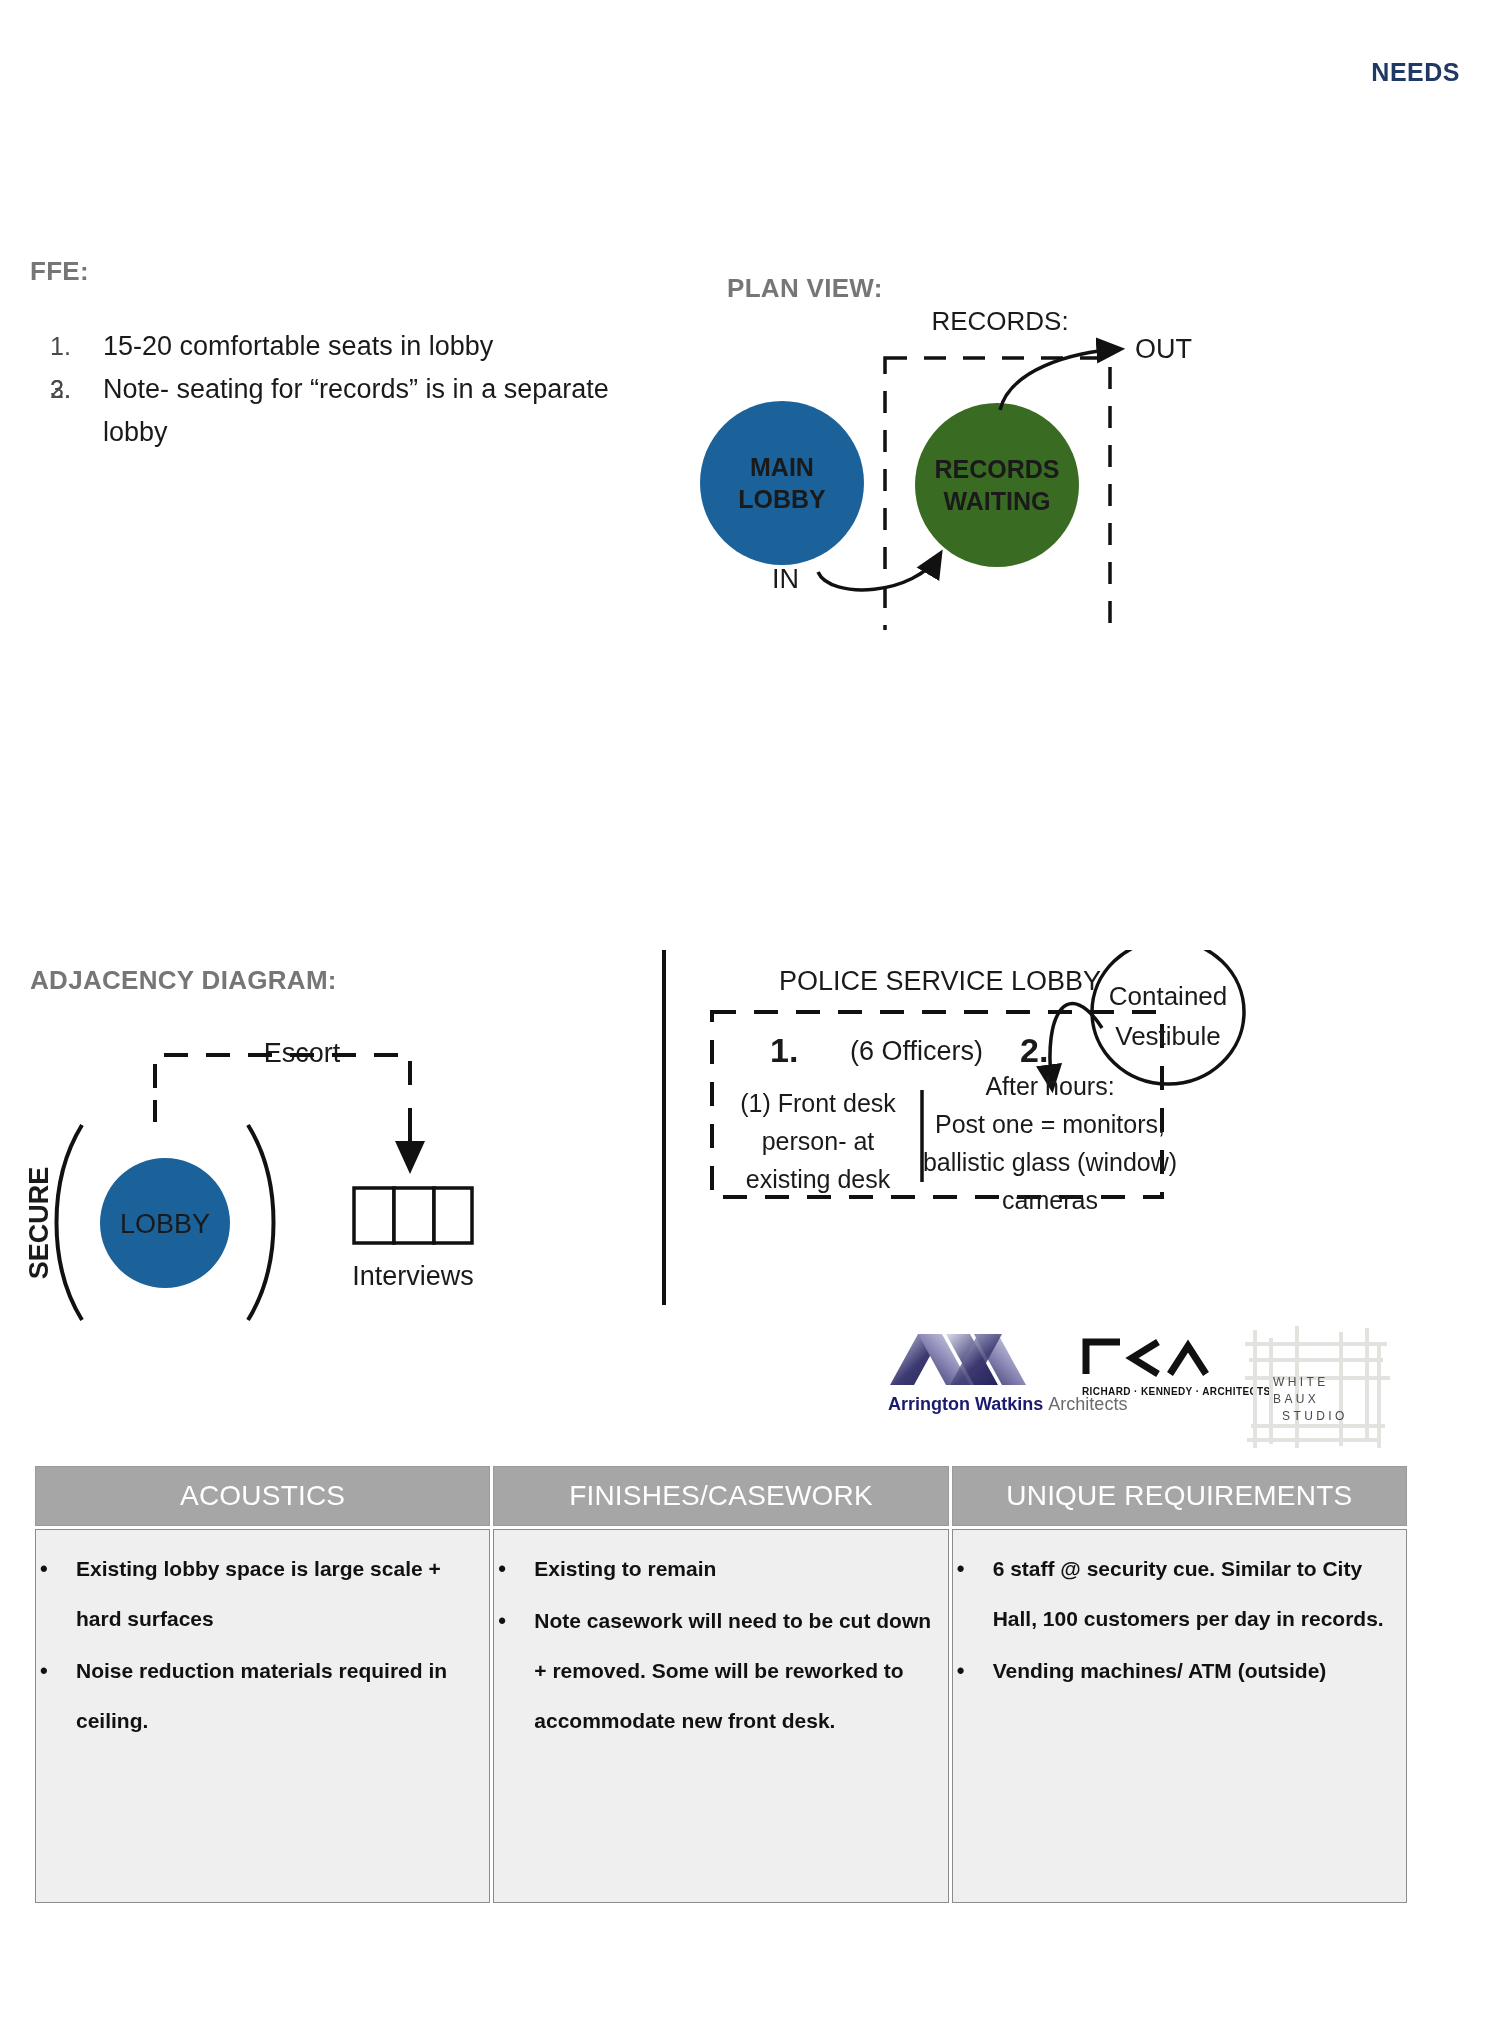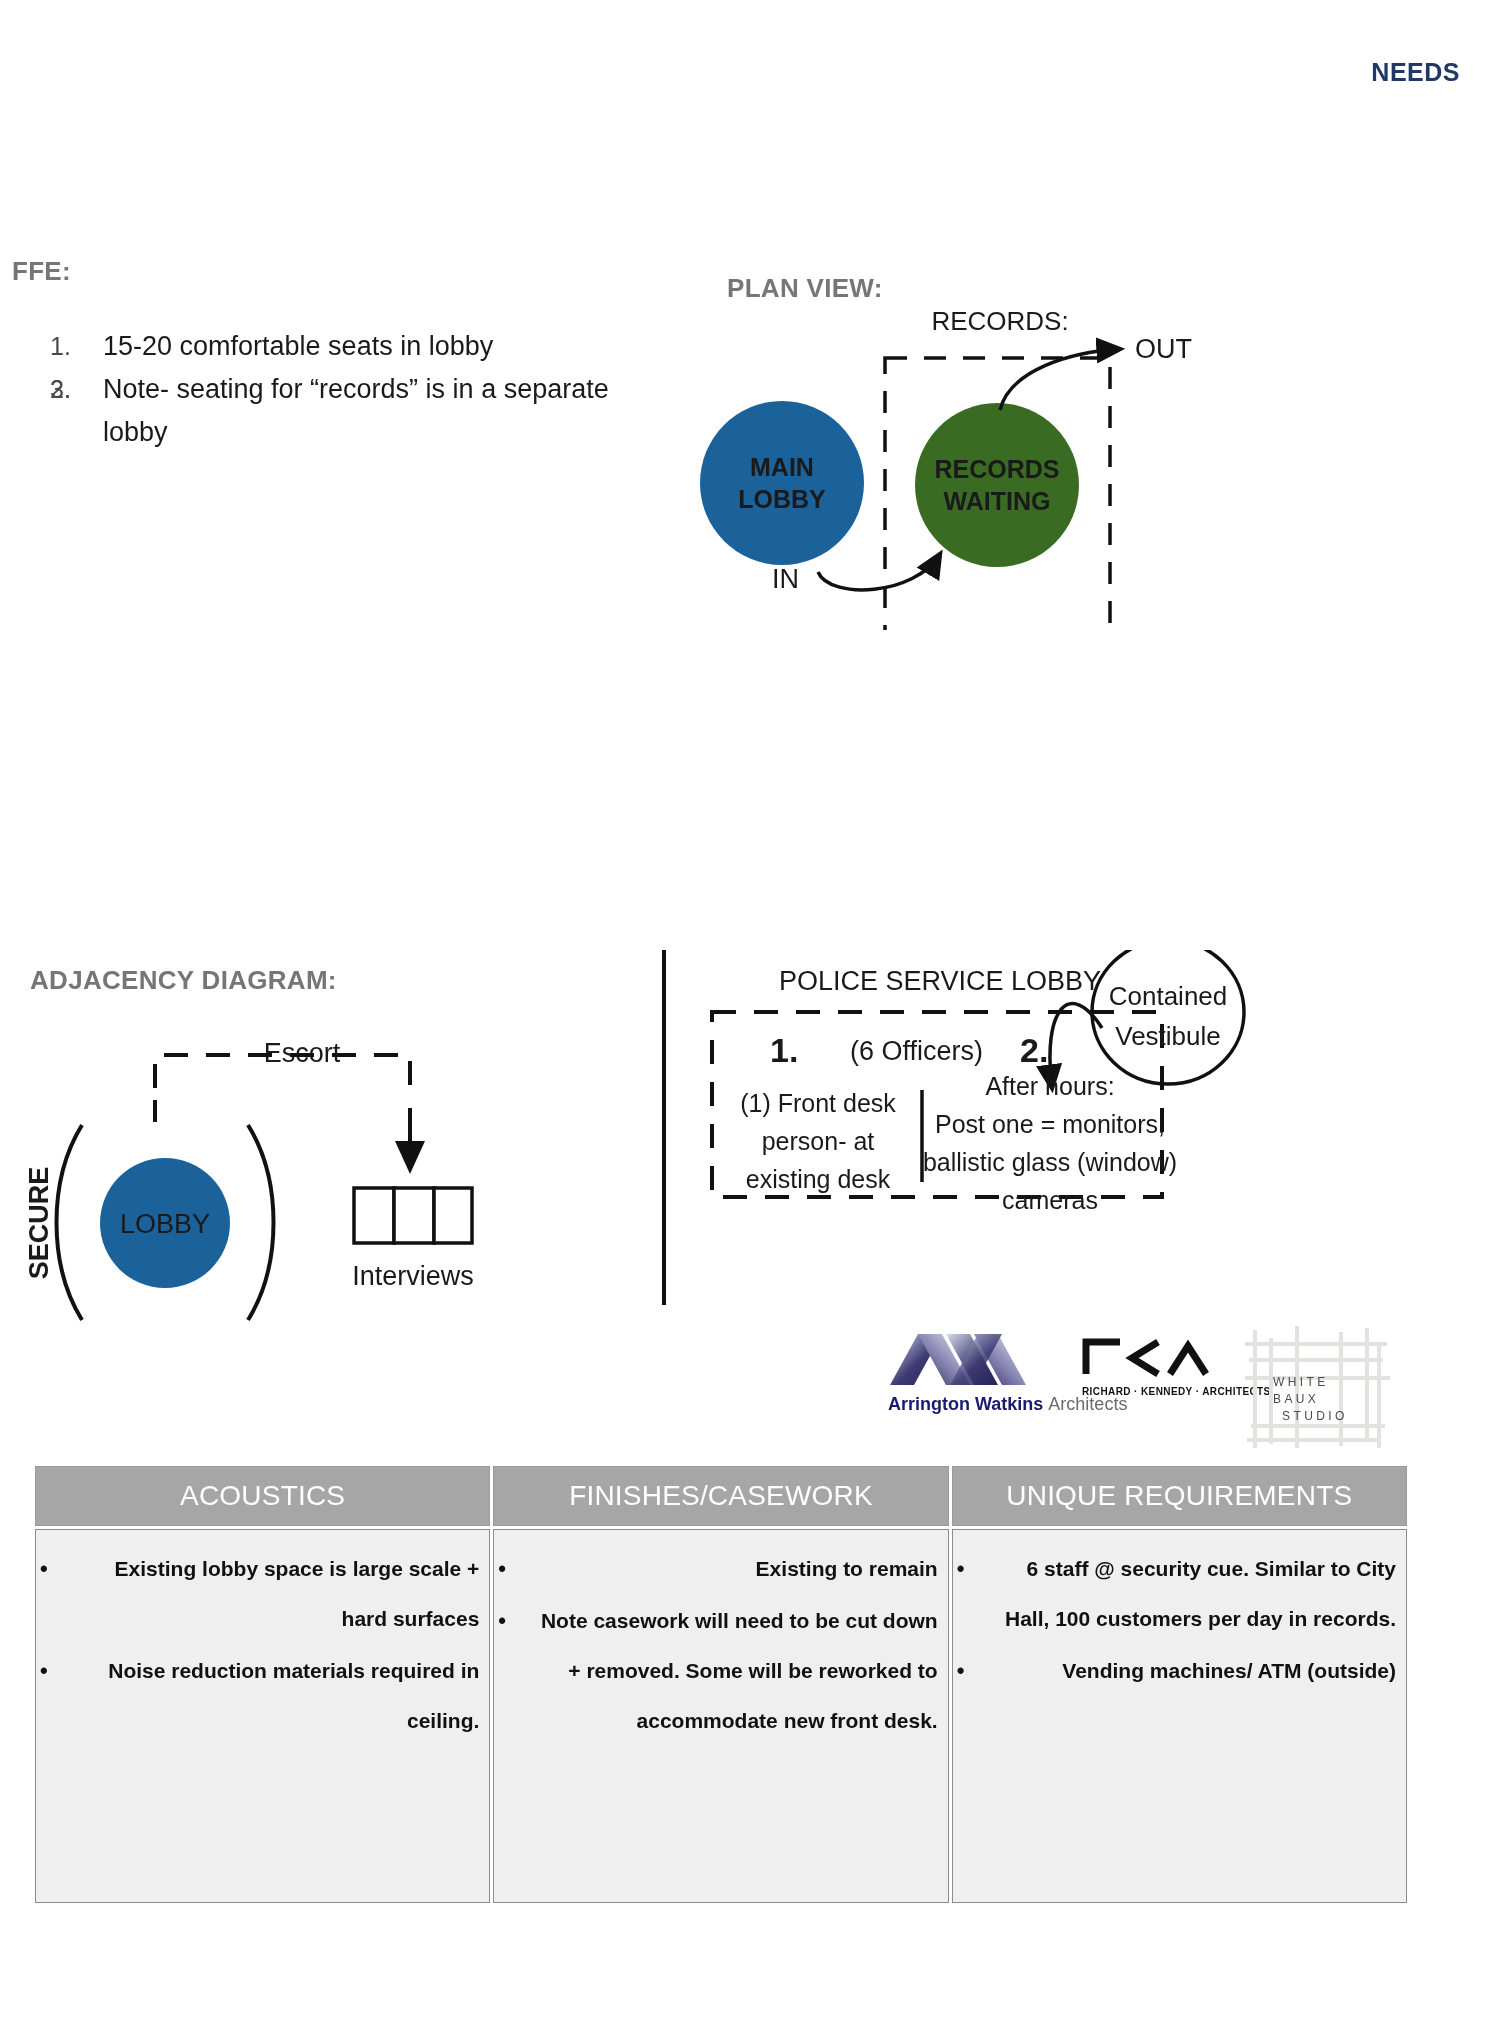--- a/index.html
+++ b/index.html
@@ -28,21 +28,21 @@
   }
 
   
   .section-title {
     position: absolute;
     font-size: 26px;
     font-weight: bold;
     color: #767676;
     letter-spacing: 0.3px;
   }
-  #ffe-title      { left: 12px;  top: 256px; }
+  #ffe-title      { left: 30px;  top: 256px; }
   #planview-title { left: 727px; top: 273px; }
   #adjacency-title{ left: 30px;  top: 965px; }
 
   
   .ffe-list {
     position: absolute;
     left: 30px;
     top: 325px;
     width: 640px;
     margin: 0;
@@ -147,21 +147,20 @@
     background: #EFEFEF;
     border: 1px solid #8c8c8c;
     vertical-align: top;
     padding: 14px 10px 28px 4px;
     height: 330px;
   }
   .cell-list {
     margin: 0;
     padding: 0;
     list-style: none;
-    text-align: right;
   }
   .cell-list li {
     position: relative;
     font-size: 21px;
     font-weight: bold;
     line-height: 50px;
     color: #111111;
     padding-left: 36px;
     margin-bottom: 2px;
   }

